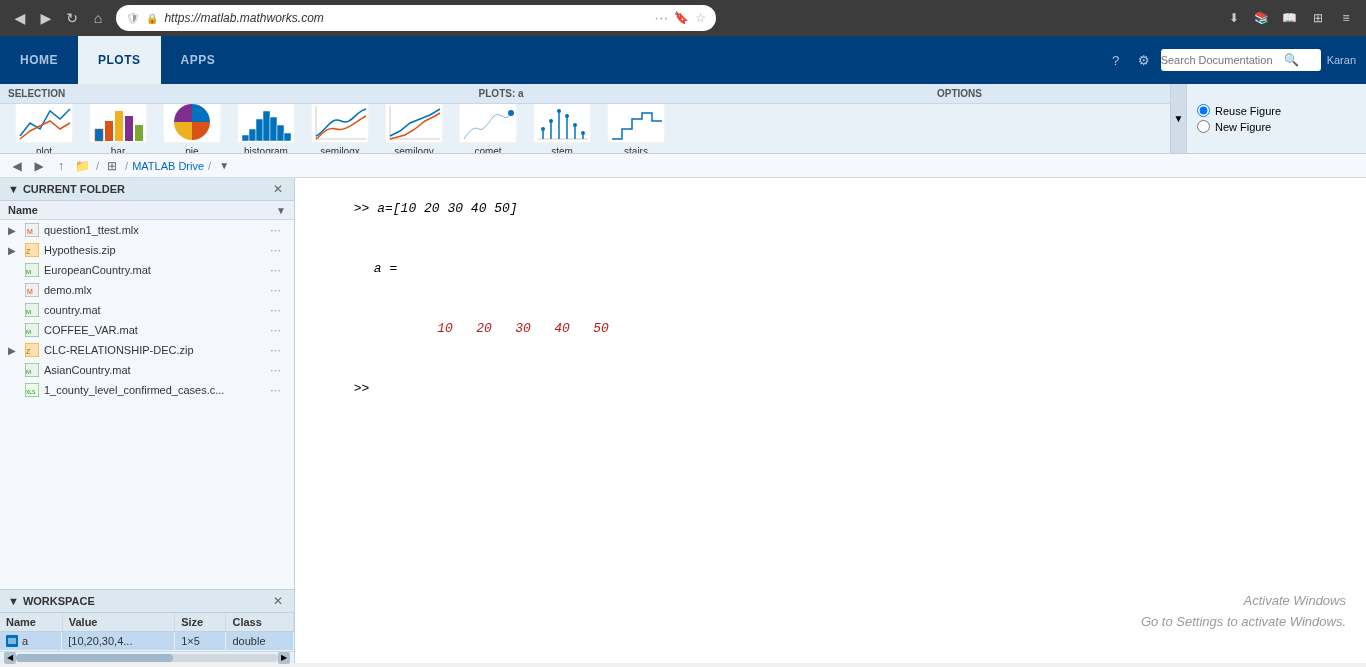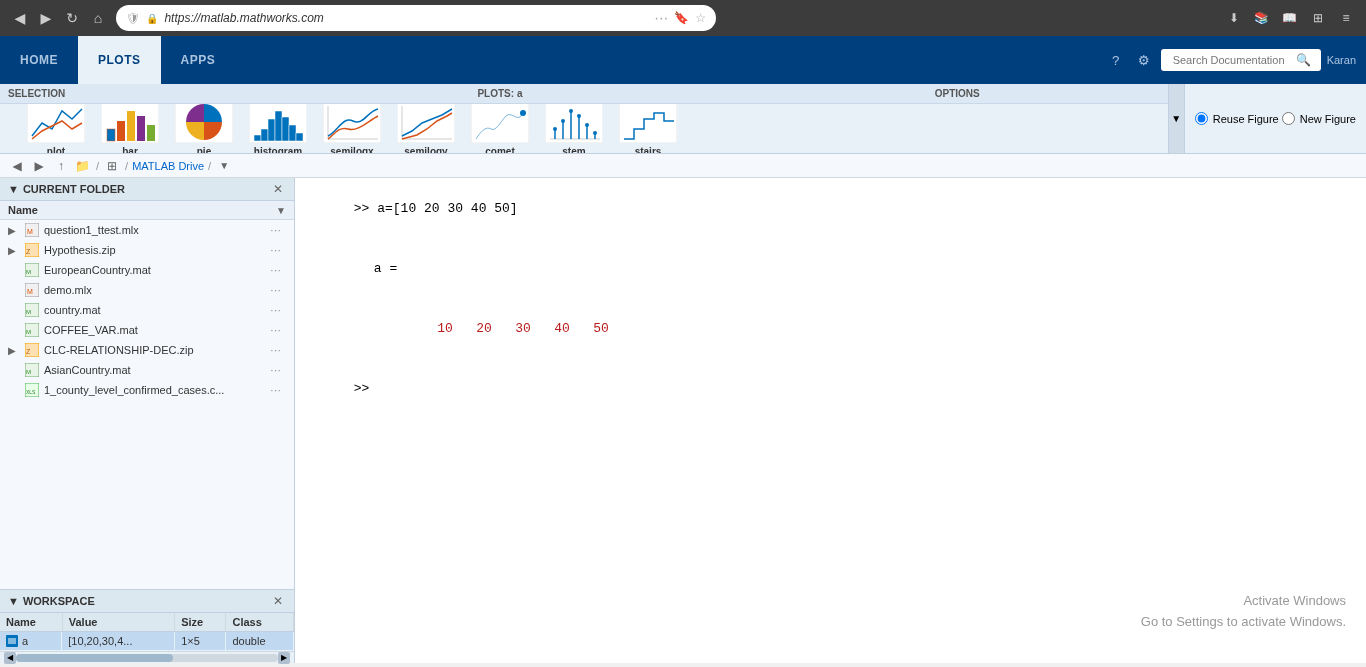--- a/index.html
+++ b/index.html
@@ -12,33 +12,33 @@
     .browser-address-bar { flex: 1; max-width: 600px; height: 26px; background: #fff; border-radius: 13px; display: flex; align-items: center; padding: 0 10px; gap: 6px; font-size: 12px; color: #333; }
     .browser-address-text { flex: 1; font-size: 12px; font-style: italic; }
     .browser-right-icons { display: flex; gap: 4px; margin-left: auto; }
     .browser-icon-btn { width: 24px; height: 24px; border-radius: 50%; border: none; background: transparent; color: #ccc; cursor: pointer; display: flex; align-items: center; justify-content: center; font-size: 12px; }
 
     
     .matlab-nav { background: #003f7d; height: 48px; display: flex; align-items: stretch; }
     .matlab-nav-tab { padding: 0 20px; display: flex; align-items: center; color: #aac4e0; font-size: 12px; font-weight: 600; cursor: pointer; text-transform: uppercase; letter-spacing: 0.5px; }
     .matlab-nav-tab.active { background: #e8f0f8; color: #003f7d; }
     .matlab-nav-right { margin-left: auto; display: flex; align-items: center; gap: 6px; padding-right: 10px; }
-    .search-doc-box { background: #fff; border-radius: 3px; height: 22px; display: flex; align-items: center; padding: 0 12px; gap: 4px; width: 160px; }
+    .search-doc-box { background: #fff; border-radius: 3px; height: 22px; display: flex; align-items: center; padding: 0 0; gap: 4px; width: 160px; }
     .search-doc-input { border: none; outline: none; font-size: 11px; width: 120px; color: #666; }
     .nav-icon-btn { width: 22px; height: 22px; border-radius: 3px; border: none; background: transparent; color: #aac4e0; cursor: pointer; display: flex; align-items: center; justify-content: center; }
     .user-name { color: #aac4e0; font-size: 11px; }
 
     
     .toolbar-area { background: #e8f0f8; border-bottom: 1px solid #c0d0e0; display: flex; align-items: stretch; height: 70px; position: relative; }
-    .plots-toolbar { display: flex; align-items: center; padding: 4px 20px; gap: 2px; flex: 1; overflow: hidden; font-weight: bold; }
+    .plots-toolbar { display: flex; align-items: center; padding: 4px 8px; gap: 2px; flex: 1; overflow: hidden; }
     .plot-item { display: flex; flex-direction: column; align-items: center; cursor: pointer; padding: 4px 6px; border-radius: 3px; min-width: 72px; }
     .plot-icon { width: 60px; height: 44px; display: flex; align-items: center; justify-content: center; }
     .plot-label { font-size: 10px; color: #333; margin-top: 2px; }
     .toolbar-right { display: flex; flex-direction: column; align-items: flex-start; padding: 8px 10px; justify-content: center; min-width: 180px; border-left: 1px solid #c0d0e0; }
-    .radio-group { display: flex; gap: 3px; }
+    .radio-group { display: flex; flex-direction: column; gap: 3px; }
     .radio-item { display: flex; align-items: center; gap: 5px; font-size: 11px; cursor: pointer; }
     .toolbar-expand-btn { position: absolute; right: 0; top: 0; bottom: 0; width: 16px; background: #d0dce8; border-left: 1px solid #c0d0e0; display: flex; align-items: center; justify-content: center; cursor: pointer; font-size: 10px; }
 
     
     .path-bar { background: #f5f8fc; height: 24px; display: flex; align-items: center; padding: 0 8px; gap: 4px; border-bottom: 1px solid #d0d8e0; font-size: 11px; }
     .path-nav-btn { width: 18px; height: 18px; border-radius: 2px; border: none; background: transparent; cursor: pointer; font-size: 12px; color: #666; }
     .path-sep { color: #999; }
     .path-item { color: #0066cc; cursor: pointer; }
     .path-dropdown { width: 18px; height: 18px; border: none; background: transparent; cursor: pointer; font-size: 10px; color: #666; }
 
@@ -471,21 +471,21 @@
 
     <div class="left-scrollbar">
       <button class="h-scroll-btn">◀</button>
       <div class="h-scroll-track">
         <div class="h-scroll-thumb"></div>
       </div>
       <button class="h-scroll-btn">▶</button>
     </div>
   </div>
 
-  <div class="right-panel" style="position:relative;">
+  <div class="right-panel" style="position:relative;font-style:italic;">
     <div class="command-window">
       <span class="cmd-prompt">&gt;&gt; </span><span class="cmd-input">a=[10 20 30 40 50]</span>
       <br><br>
       <span class="cmd-output">a =</span>
       <br><br>
       <span class="cmd-values">   10   20   30   40   50</span>
       <br><br>
       <span class="cmd-prompt">&gt;&gt;</span>
     </div>
 

